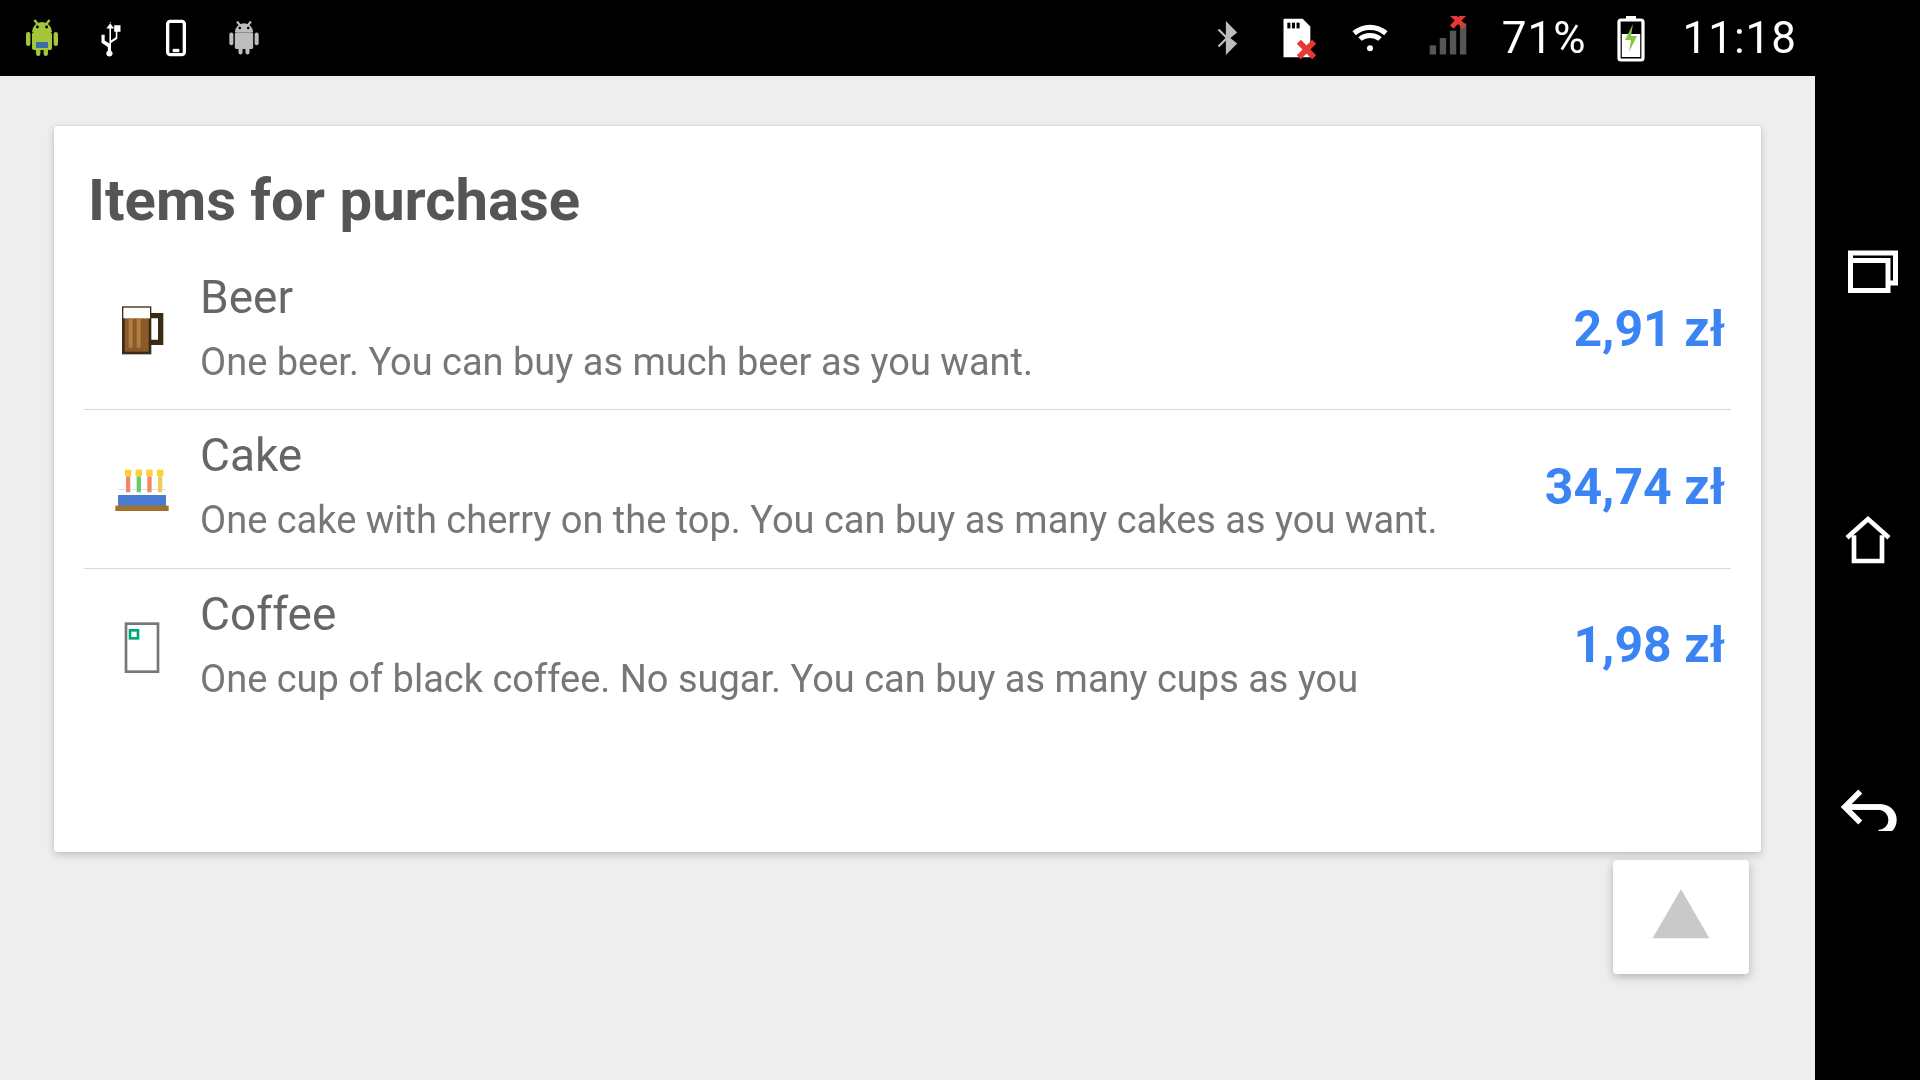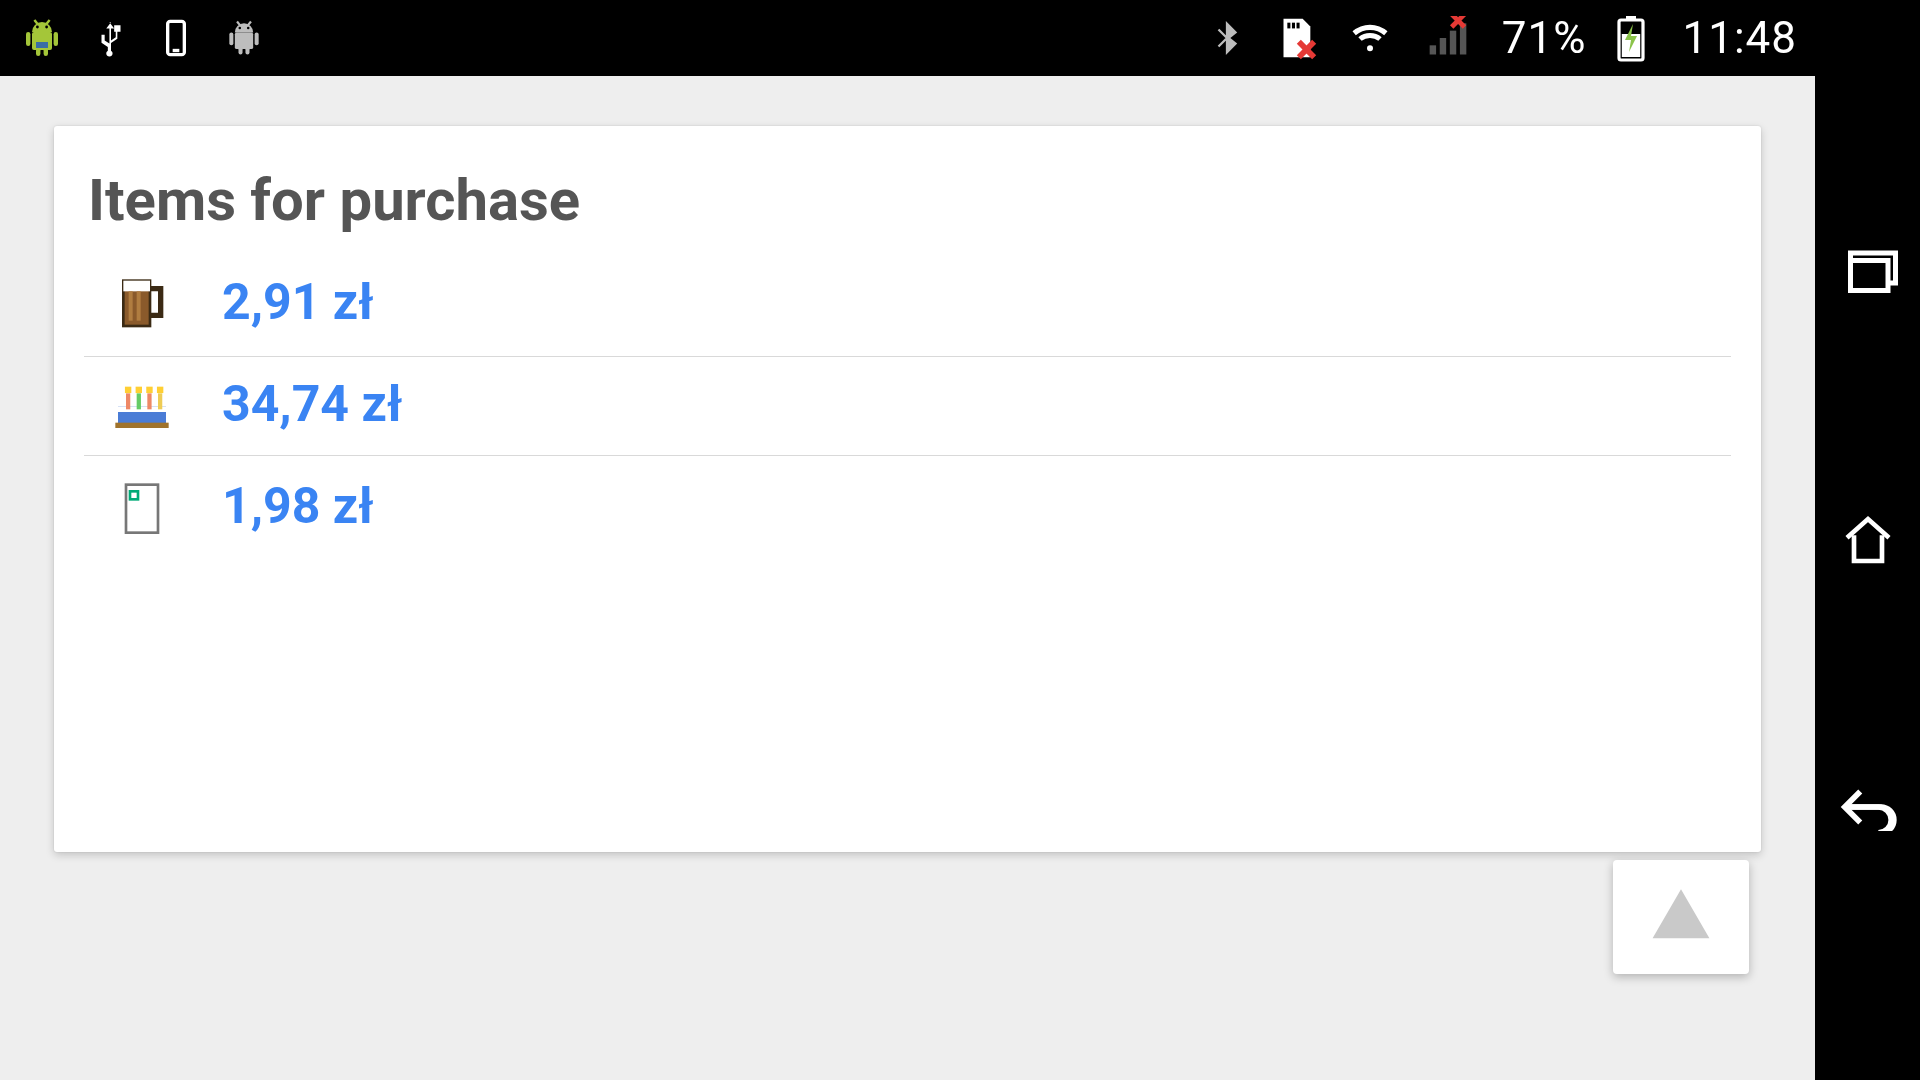--- a/index.html
+++ b/index.html
@@ -131,69 +131,81 @@
       </span>
       <span class="txt battery-pct">71%</span>
       <span>
         <svg width="34" height="48" viewBox="0 0 14 24">
           <rect x="1" y="3" width="12" height="20" rx="1" fill="none" stroke="#fff" stroke-width="1.6"></rect>
           <rect x="4.5" y="1" width="5" height="2.5" fill="#fff"></rect>
           <rect x="2.4" y="10" width="9.2" height="11.5" fill="#fff"></rect>
           <path d="M8 5l-4 8h3l-1 6 4-8H7l1-6z" fill="#8bc34a"></path>
         </svg>
       </span>
-      <span class="txt clock">11:48</span>
+      <span class="txt clock">11:18</span>
     </div>
   </div>
 
   <div class="content">
     <div class="card">
       <div class="card-title">Items for purchase</div>
       <div class="rows">
 
         <div class="row">
           <div class="row-icon beer-icon">
             <svg width="56" height="64" viewBox="0 0 20 24">
               <rect x="3" y="4" width="10" height="17" fill="#8a5a2b" stroke="#3b2a14" stroke-width="1"></rect>
               <rect x="3" y="4" width="10" height="4" fill="#fff"></rect>
               <path d="M13 7h4v10h-4" fill="none" stroke="#3b2a14" stroke-width="2"></path>
               <rect x="5" y="8" width="1.5" height="11" fill="#b07d40"></rect>
               <rect x="8" y="8" width="1.5" height="11" fill="#b07d40"></rect>
             </svg>
+          </div>
+          <div class="row-main">
+            <div class="row-title">Beer</div>
+            <div class="row-desc">One beer. You can buy as much beer as you want.</div>
           </div>
           <div class="row-price">2,91 zł</div>
         </div>
 
         <div class="row">
           <div class="row-icon cake-icon">
             <svg width="64" height="56" viewBox="0 0 24 20">
               <rect x="3" y="11" width="18" height="7" fill="#4a7cd6"></rect>
               <rect x="2" y="17" width="20" height="2" fill="#a0732c"></rect>
               <rect x="3" y="11" width="18" height="2" fill="#fff"></rect>
               <rect x="6" y="6" width="1.6" height="6" fill="#e86"></rect>
               <rect x="10" y="6" width="1.6" height="6" fill="#6c6"></rect>
               <rect x="14" y="6" width="1.6" height="6" fill="#e86"></rect>
               <rect x="18" y="6" width="1.6" height="6" fill="#ec5"></rect>
               <rect x="5.6" y="3.5" width="2.4" height="2.4" fill="#ffcf33"></rect>
               <rect x="9.6" y="3.5" width="2.4" height="2.4" fill="#ffcf33"></rect>
               <rect x="13.6" y="3.5" width="2.4" height="2.4" fill="#ffcf33"></rect>
               <rect x="17.6" y="3.5" width="2.4" height="2.4" fill="#ffcf33"></rect>
             </svg>
           </div>
+          <div class="row-main">
+            <div class="row-title">Cake</div>
+            <div class="row-desc">One cake with cherry on the top. You can buy as many cakes as you want.</div>
+          </div>
           <div class="row-price">34,74 zł</div>
         </div>
 
         <div class="row">
           <div class="row-icon coffee-icon">
             <svg width="52" height="64" viewBox="0 0 18 24">
               <rect x="3" y="4" width="12" height="18" fill="#fff" stroke="#777" stroke-width="1"></rect>
               <rect x="4" y="6" width="4" height="4" fill="#0a7"></rect>
               <rect x="5" y="7" width="2" height="2" fill="#fff"></rect>
             </svg>
           </div>
+          <div class="row-main">
+            <div class="row-title">Coffee</div>
+            <div class="row-desc">One cup of black coffee. No sugar. You can buy as many cups as you</div>
+          </div>
           <div class="row-price">1,98 zł</div>
         </div>
 
       </div>
     </div>
 
     <div class="fab">
       <span>
         <svg width="70" height="62" viewBox="0 0 24 24" fill="#c9c9c9">
           <path d="M12 2L1 21h22L12 2zm1 15h-2v2h2v-2zm0-7h-2v5h2v-5z"></path>

